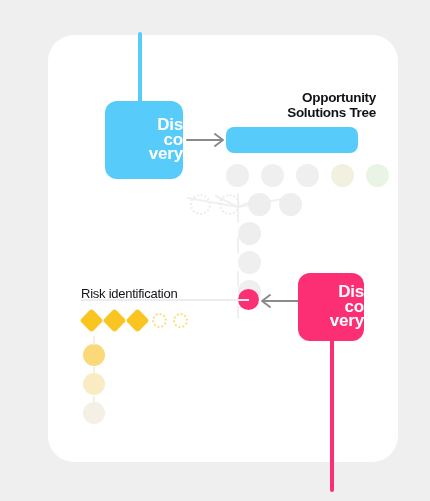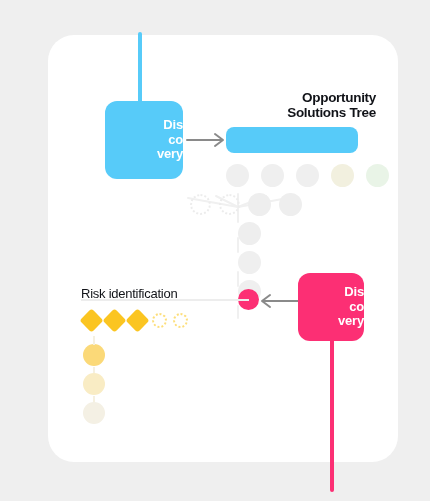--- a/index.html
+++ b/index.html
@@ -54,21 +54,21 @@
     height: 192px;
     background: #fc2f74;
   }
 
   
   .chip {
     position: absolute;
     border-radius: 12px;
     color: #ffffff;
     font-weight: bold;
-    font-size: 13px;
+    font-size: 17px;
     line-height: 14.5px;
     letter-spacing: -0.2px;
     box-sizing: border-box;
     padding: 0 0 0 12px;
     display: flex;
     flex-direction: column;
     justify-content: center;
     white-space: pre-line;
   }
   .chip-blue {

